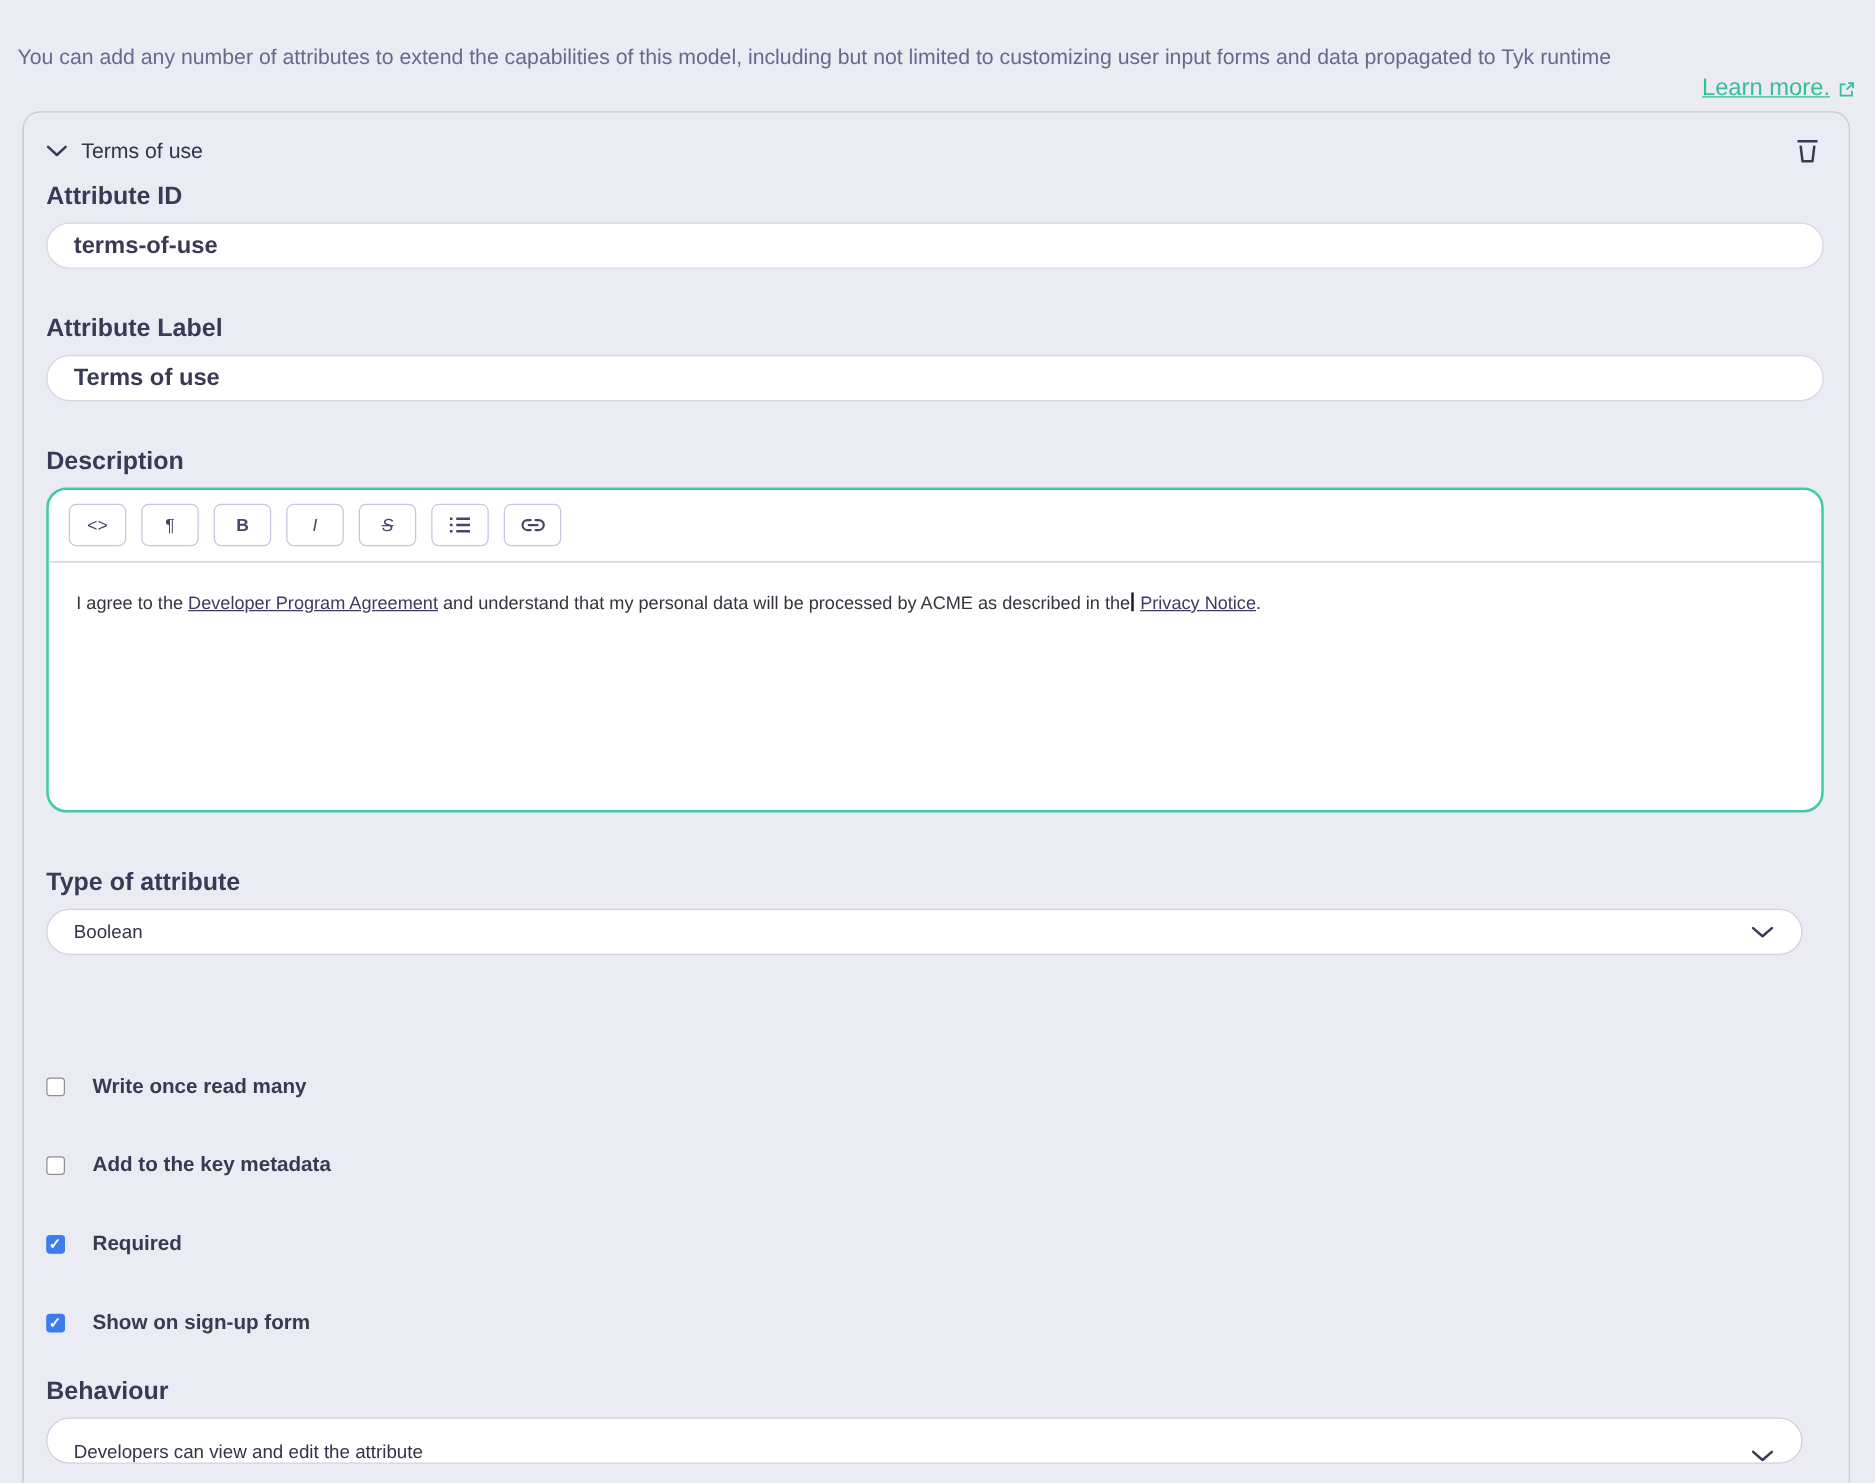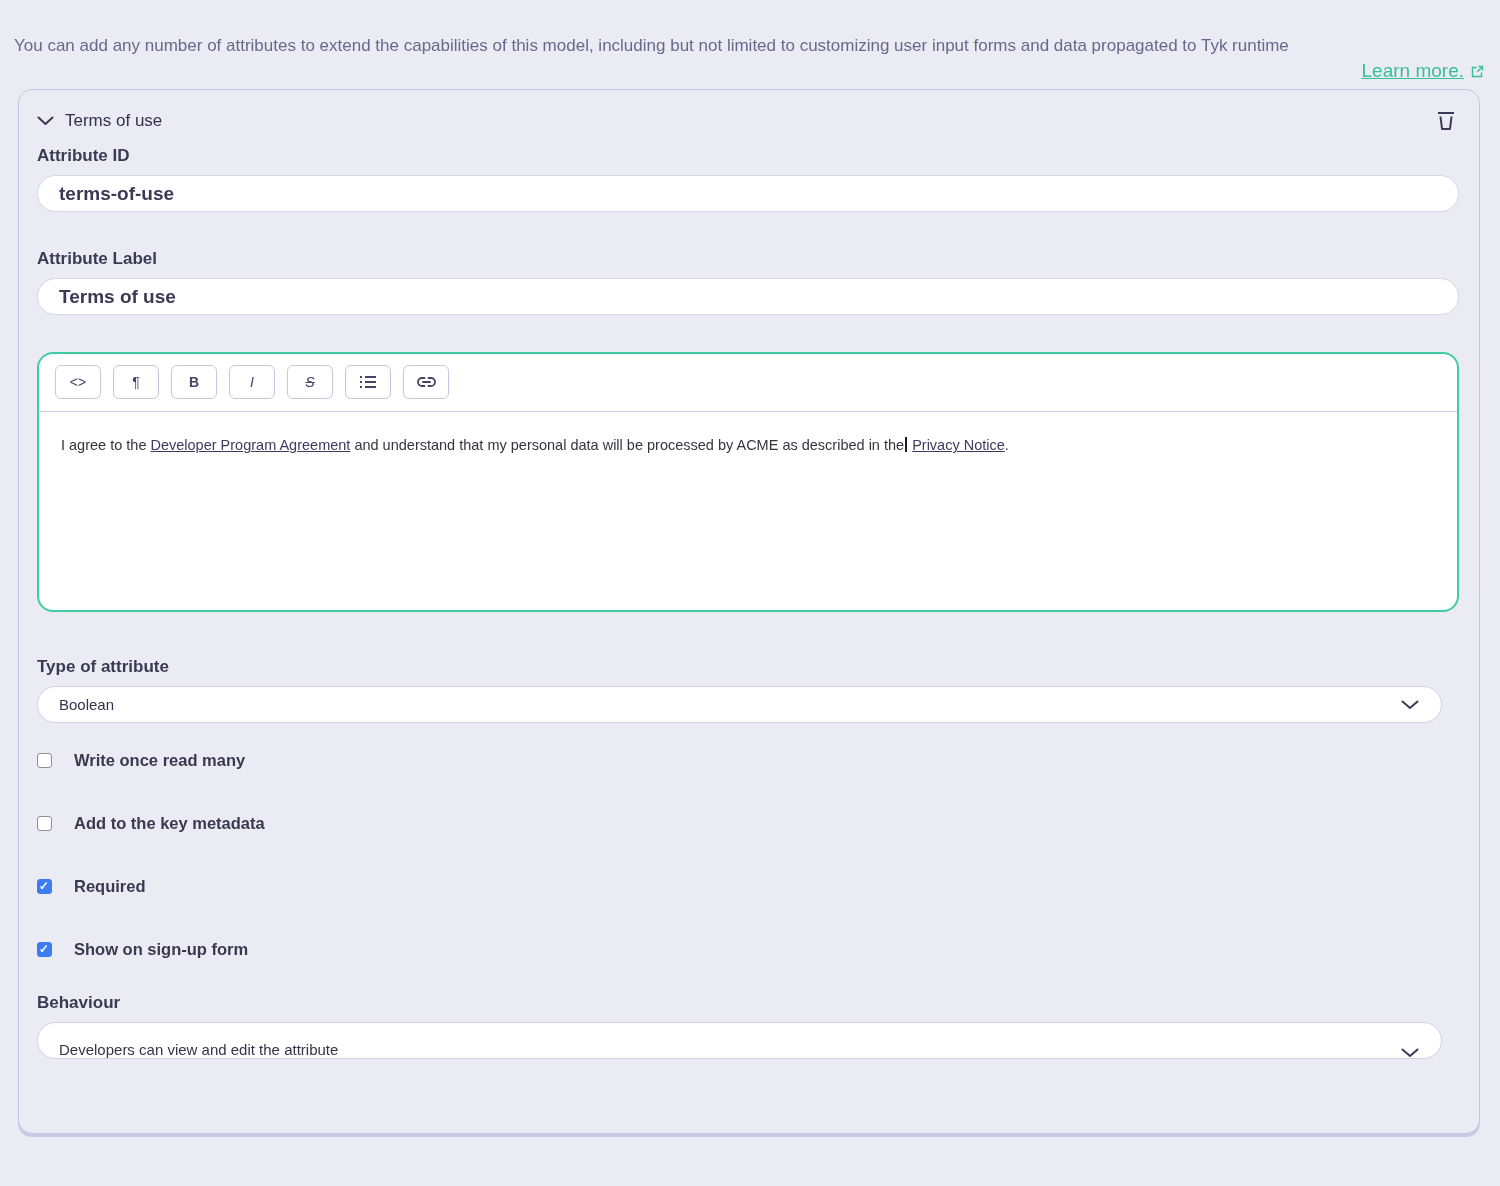--- a/index.html
+++ b/index.html
@@ -29,21 +29,21 @@
     background: #ebebf4;
   }
   .card-header { display: flex; align-items: center; gap: 11px; margin-bottom: 15px; }
   .card-header-title { font-size: 17px; font-weight: 500; color: #32324c; }
   .icon-btn {
     background: none; border: none; padding: 0; cursor: pointer;
     display: flex; align-items: center; justify-content: center;
   }
   .trash-btn { margin-left: auto; margin-right: 4px; }
 
-  .field-label { font-size: 17px; font-weight: 700; color: #3a3a55; margin: 0 0 9px 0; }
+  .field-label { font-size: 20px; font-weight: 700; color: #3a3a55; margin: 0 0 9px 0; }
   .text-input {
     display: block; width: 100%; height: 37px;
     border: 1px solid #d5d5e8; border-radius: 19px;
     background: #ffffff; padding: 0 21px;
     font-family: "Liberation Sans", sans-serif;
     font-size: 19px; font-weight: 700; color: #3a3a55;
     outline: none; margin-bottom: 37px;
   }
 
   .editor {
@@ -75,21 +75,21 @@
     background: #1c1c28; vertical-align: -2px; margin: 0 1px 0 1px;
   }
 
   .select-box {
     width: calc(100% - 17px); height: 37px;
     border: 1px solid #d0d0e4; border-radius: 19px;
     background: #ffffff; padding: 0 22px 0 21px;
     display: flex; align-items: center; justify-content: space-between;
     font-size: 15px; color: #33334a; cursor: pointer;
   }
-  .select-type { margin-bottom: 28px; gap: 32px; }
+  .select-type { margin-bottom: 96px; gap: 32px; }
   .select-behaviour { margin-bottom: 0; align-items: flex-end; }
 
   .checkbox-row { display: flex; align-items: center; gap: 22px; margin-bottom: 44px; cursor: pointer; }
   .checkbox-row.last { margin-bottom: 34px; }
   .checkbox {
     width: 15px; height: 15px; border: 1px solid #8d8d9e; border-radius: 3px;
     background: #ffffff; flex: none; position: relative; cursor: pointer;
   }
   .checkbox.checked { background: #3d7bf0; border-color: #3d7bf0; }
   .checkbox.checked::after {
@@ -137,20 +137,21 @@
       </span>
     </button>
   </div>
 
   <p class="field-label">Attribute ID</p>
   <input class="text-input" type="text" value="terms-of-use" style="">
 
   <p class="field-label">Attribute Label</p>
   <input class="text-input" type="text" value="Terms of use" style="">
 
+  <p class="field-label">Description</p>
   <div class="editor">
     <div class="editor-toolbar">
       <button class="tb-btn">&lt;&gt;</button>
       <button class="tb-btn">¶</button>
       <button class="tb-btn tb-bold">B</button>
       <button class="tb-btn tb-italic">I</button>
       <button class="tb-btn tb-strike">S</button>
       <button class="tb-btn">
         <span>
           <svg width="18" height="14" viewBox="0 0 18 14" fill="none" stroke="#454567" stroke-width="2">

